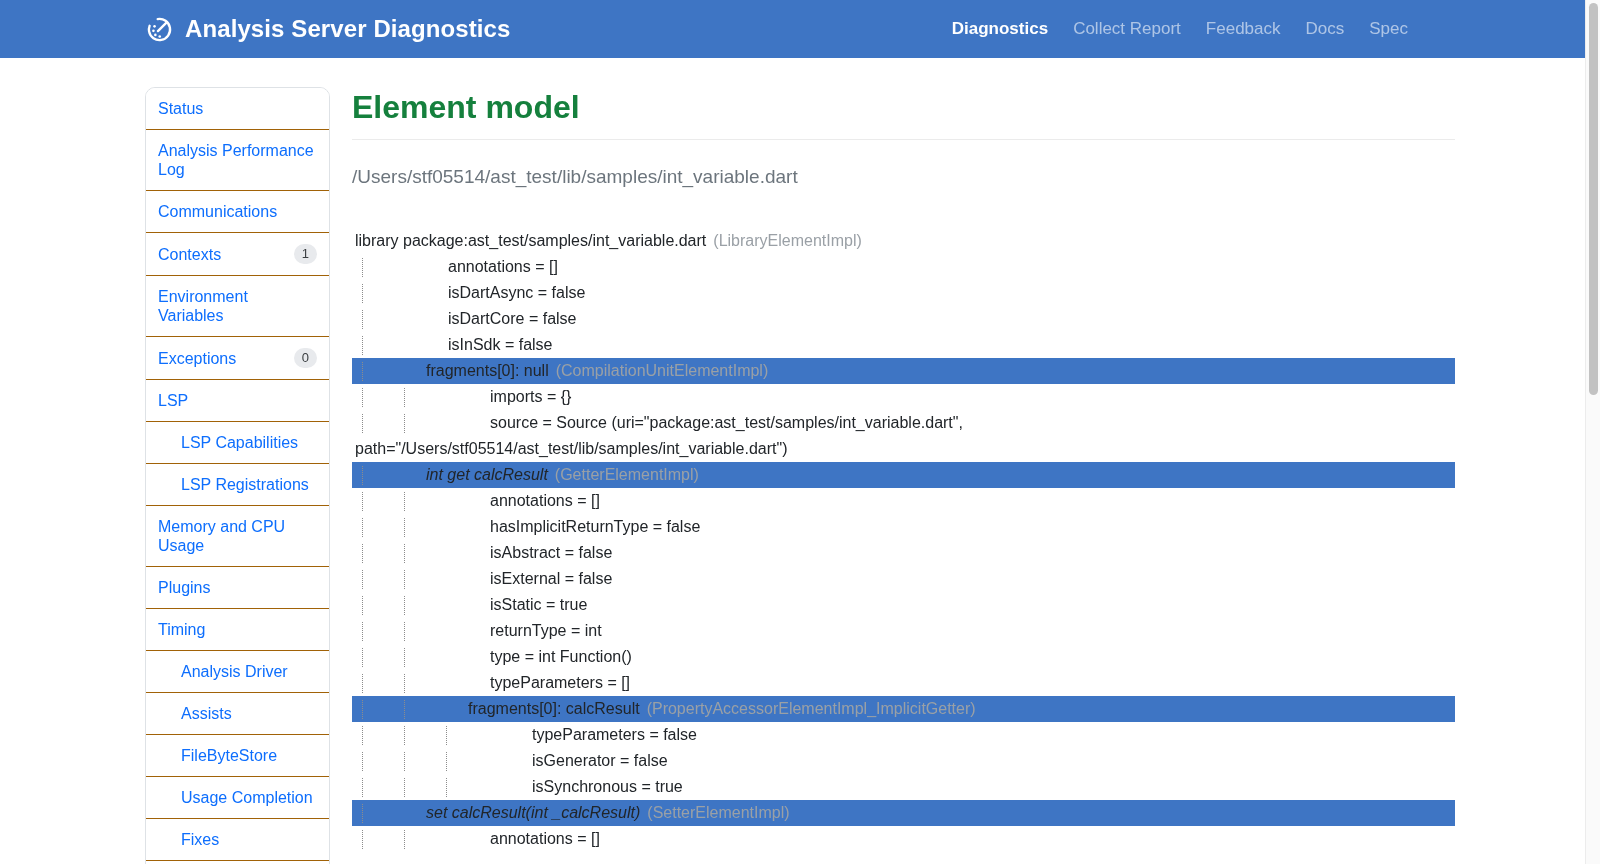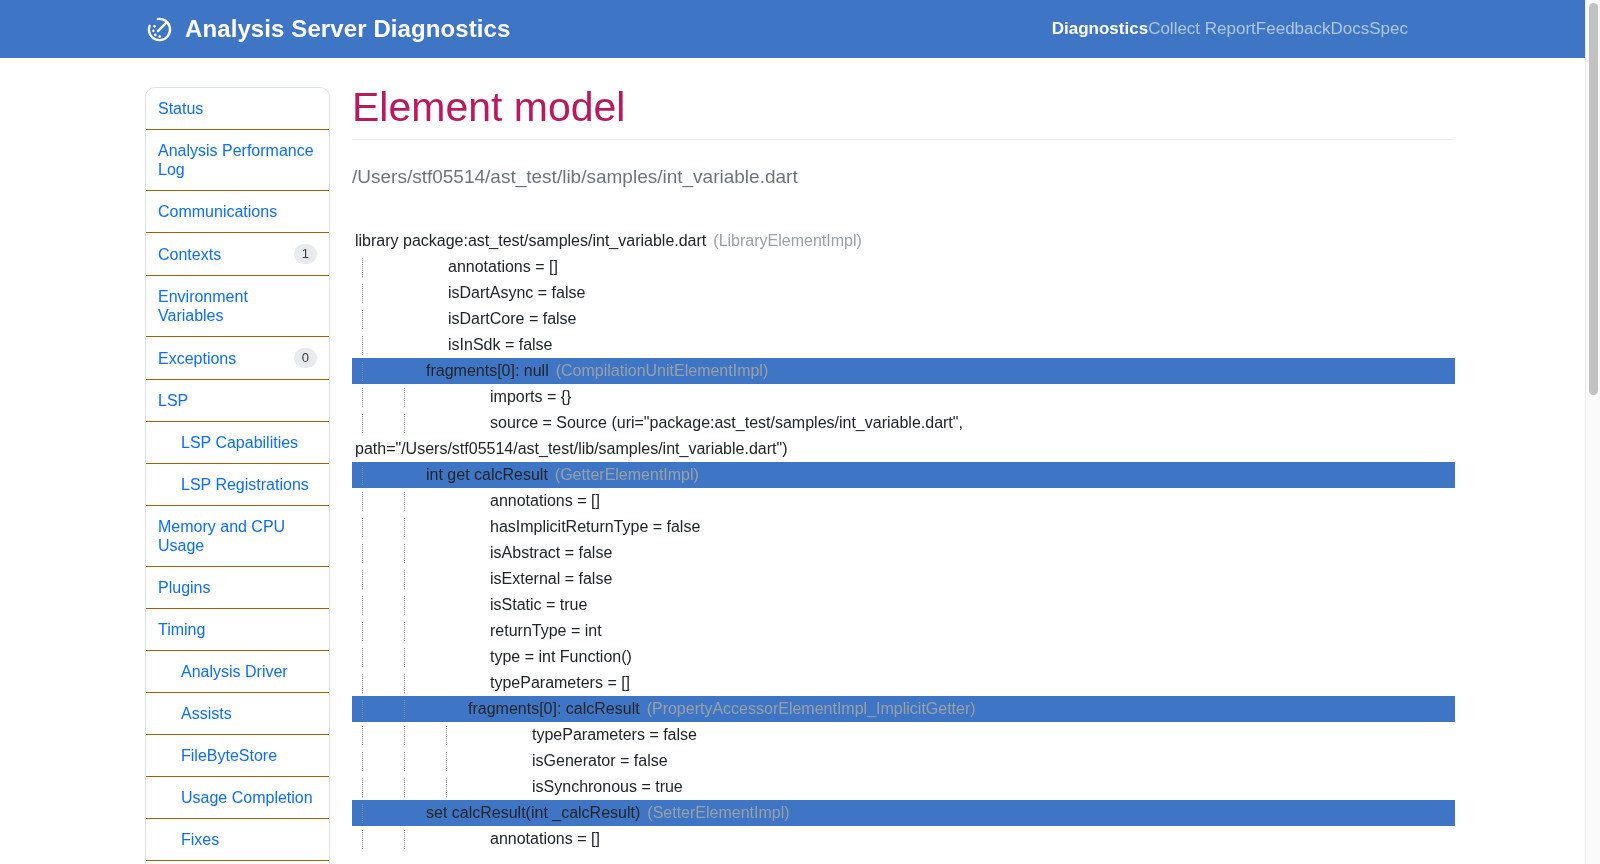--- a/index.html
+++ b/index.html
@@ -17,21 +17,21 @@
     max-width: 1320px; margin: 0 auto; height: 100%;
     display: flex; align-items: center; justify-content: space-between;
     padding: 0 52px 0 6px;
   }
   .brand {
     display: flex; align-items: center; gap: 12px;
     color: #fff; font-size: 24px; font-weight: 600; text-decoration: none;
     letter-spacing: 0.1px;
   }
   .brand svg { display: block; }
-  .top-nav { display: flex; align-items: center; }
+  .top-nav { display: flex; gap: 25px; align-items: center; }
   .nav-link {
     color: rgba(255,255,255,0.58); font-size: 17px; text-decoration: none;
     font-weight: 400;
   }
   .nav-link.active { color: #ffffff; font-weight: 700; }
 
   
   .page {
     max-width: 1320px; margin: 0 auto;
     display: flex; gap: 22px;
@@ -56,21 +56,21 @@
   .badge {
     background: #e8eaed; color: #3c4043;
     border-radius: 10px; padding: 2px 8px;
     font-size: 13px; line-height: 16px; font-weight: 500;
   }
 
   
   .content { flex: 1; min-width: 0; }
   .page-title {
     margin: 0 0 12px 0;
-    font-size: 41px; line-height: 40px; font-weight: 400; color: #be185d;
+    font-size: 32px; line-height: 40px; font-weight: 700; color: #15803d;
   }
   .rule { border: 0; border-top: 1px solid #ebebeb; margin: 0 0 24px 0; }
   .file-path {
     margin: 0 0 38px 0;
     font-size: 19px; line-height: 26px; color: #6c757d;
   }
 
   
   .tree { font-size: 16px; color: #212529; }
   .tline {
@@ -79,21 +79,21 @@
     padding-left: 10px; white-space: nowrap;
   }
   .tline.root, .tline.wrap { padding-left: 3px; }
   .guide { width: 42px; flex: none; position: relative; }
   .guide::before {
     content: ""; position: absolute; left: 0; top: 4px; bottom: 3px;
     border-left: 1px dotted #8c8c8c;
   }
   .tline.header .ttext { padding-left: 22px; }
   .tline.prop   .ttext { padding-left: 44px; }
-  .ttext.italic { }
+  .ttext.italic { font-style: italic; }
   .suffix { color: #9aa0a6; margin-left: 7px; }
 
   
   .scrollbar {
     position: fixed; top: 0; right: 0; width: 15px; height: 864px;
     background: #fafafa; border-left: 1px solid #ececec;
   }
   .scrollbar .thumb {
     position: absolute; top: 3px; right: 2px; width: 9px; height: 392px;
     background: #c2c2c2; border-radius: 5px;

